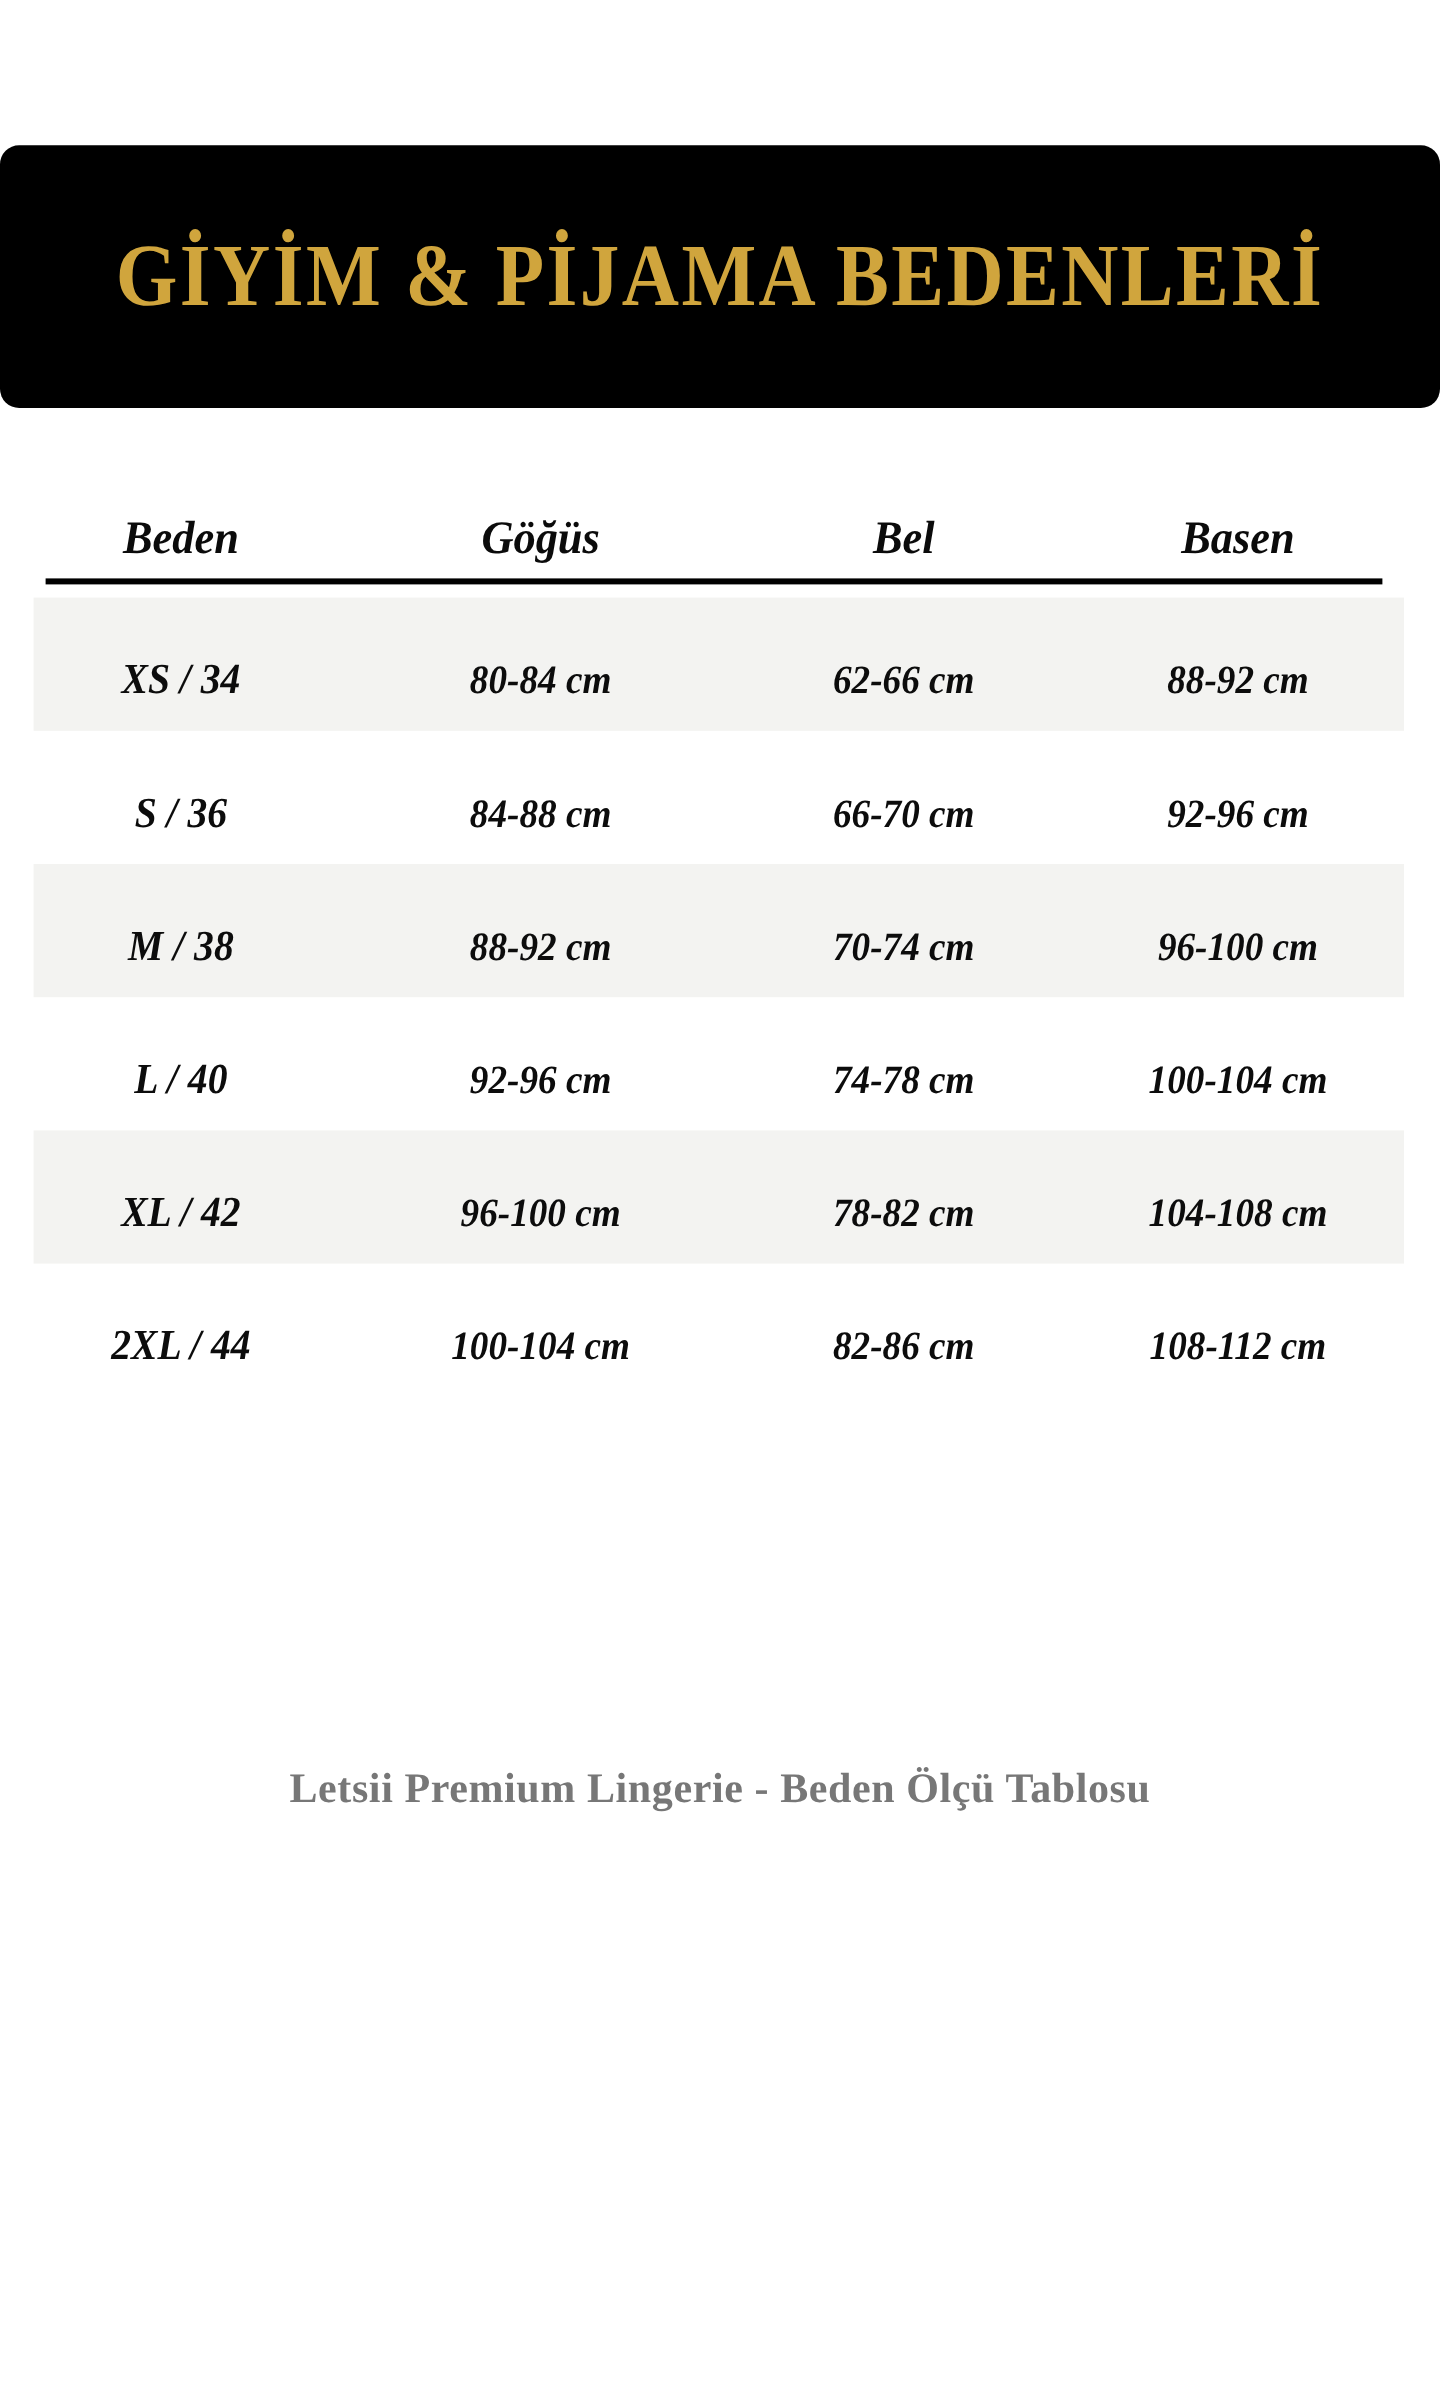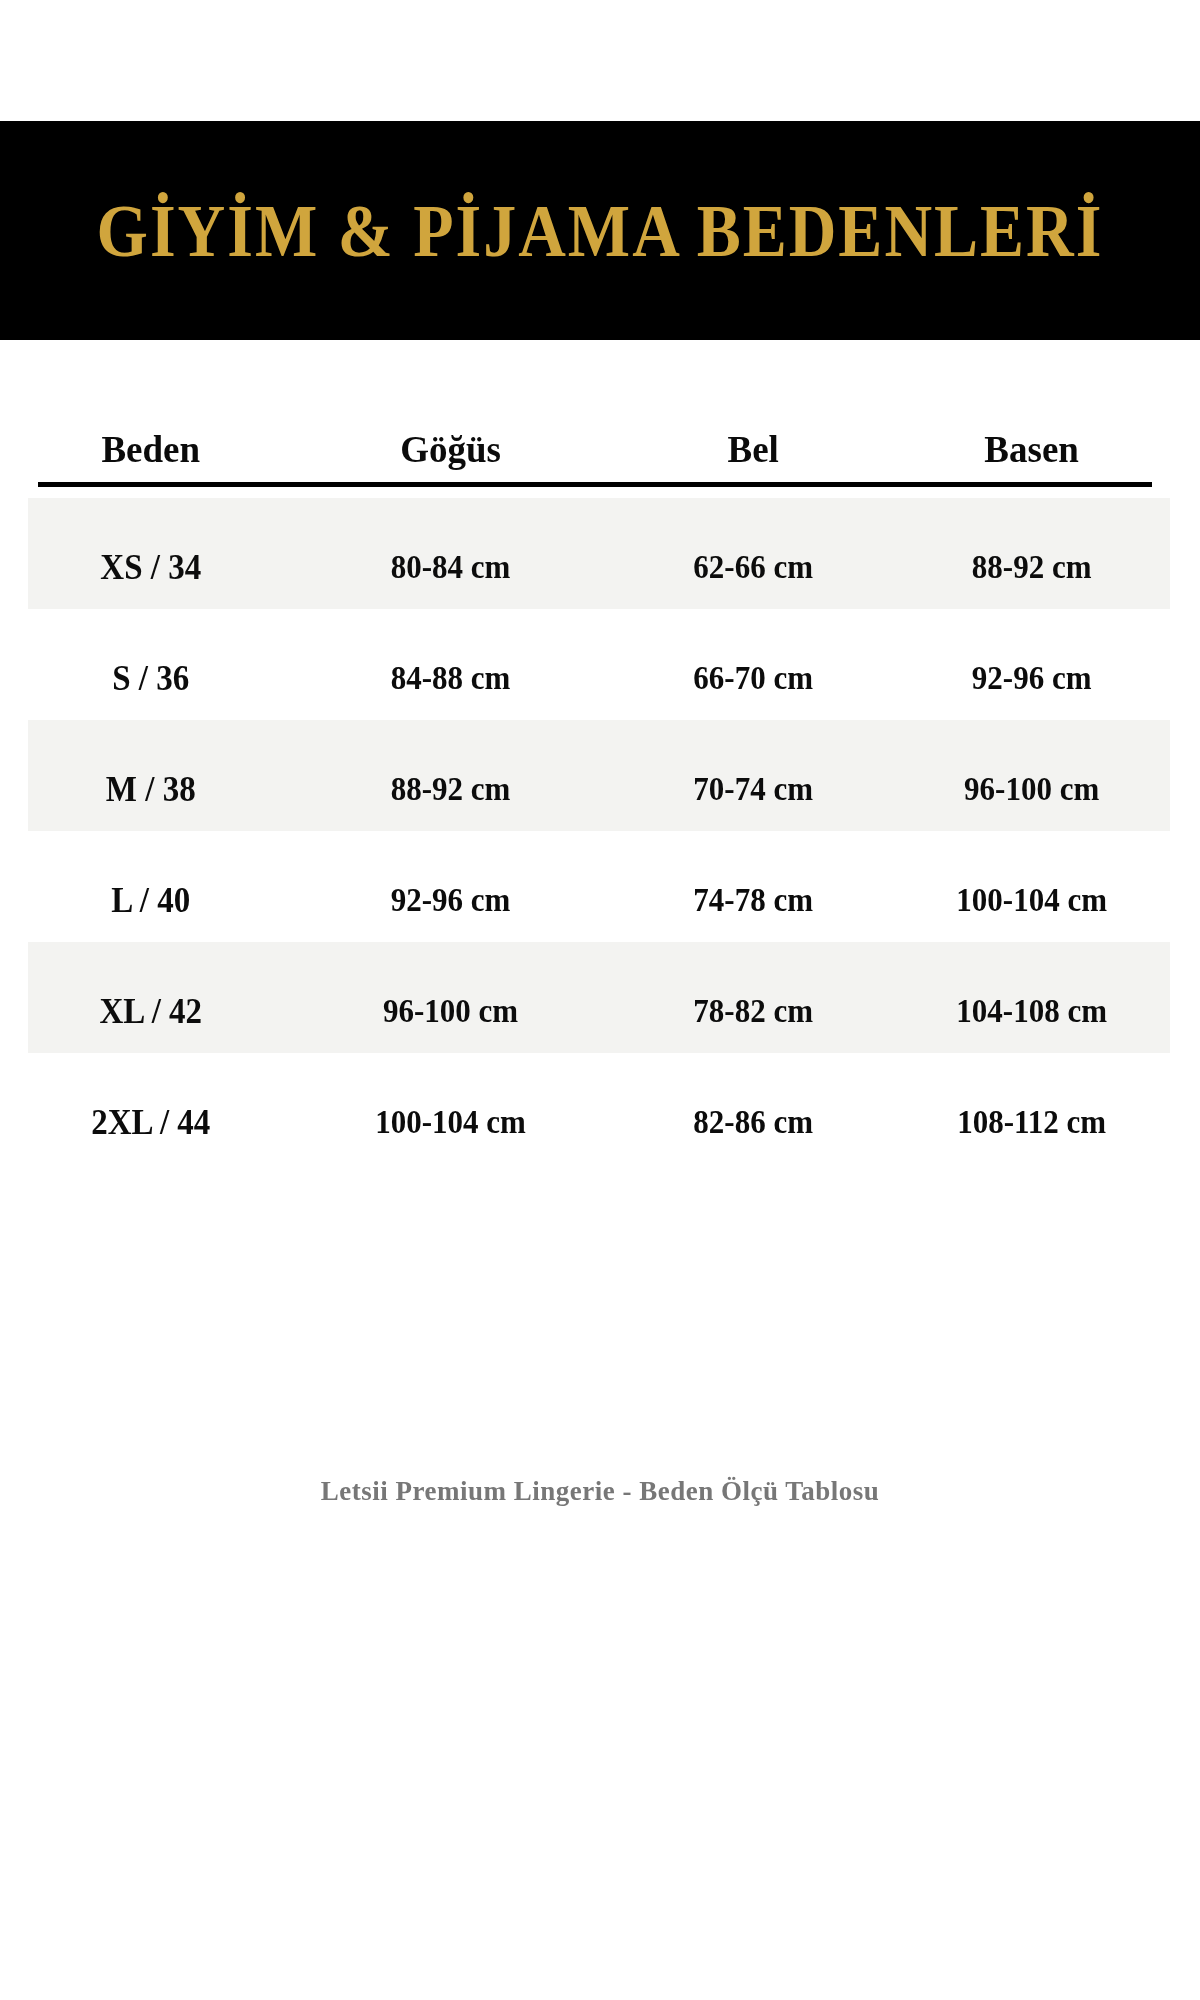--- a/index.html
+++ b/index.html
@@ -16,34 +16,36 @@
   }
 
   
   .banner {
     margin-top: 121px;
     height: 219px;
     background: var(--banner-bg, #000);
     display: flex;
     align-items: center;
     justify-content: center;
+    border-radius: 16px;
   }
   .banner-title {
     color: var(--gold, #d0a53d);
     font-size: 66px;
     font-weight: bold;
     letter-spacing: 2px;
     white-space: nowrap;
     transform: scaleY(1.12);
   }
 
   
   .table-wrap {
     margin-left: 28px;
     width: 1142px;
+    font-style: italic;
   }
   .grid-cols {
     display: grid;
     grid-template-columns: 21.5% 31% 22% 25.5%;
   }
   .header-row {
     margin-top: 88px;
   }
   .header-cell {
     text-align: center;
@@ -82,21 +84,21 @@
     font-size: 33px;
   }
   .col4, .header-cell.col4 {
     padding-left: 5%;
   }
 
   
   .footer {
     margin-top: 310px;
     text-align: center;
-    font-size: 27px;
+    font-size: 35px;
     font-weight: bold;
     letter-spacing: 0.5px;
     color: var(--footer-color, #777);
     line-height: 34px;
   }
 </style>
 </head>
 <body>
 
 <div class="banner">

